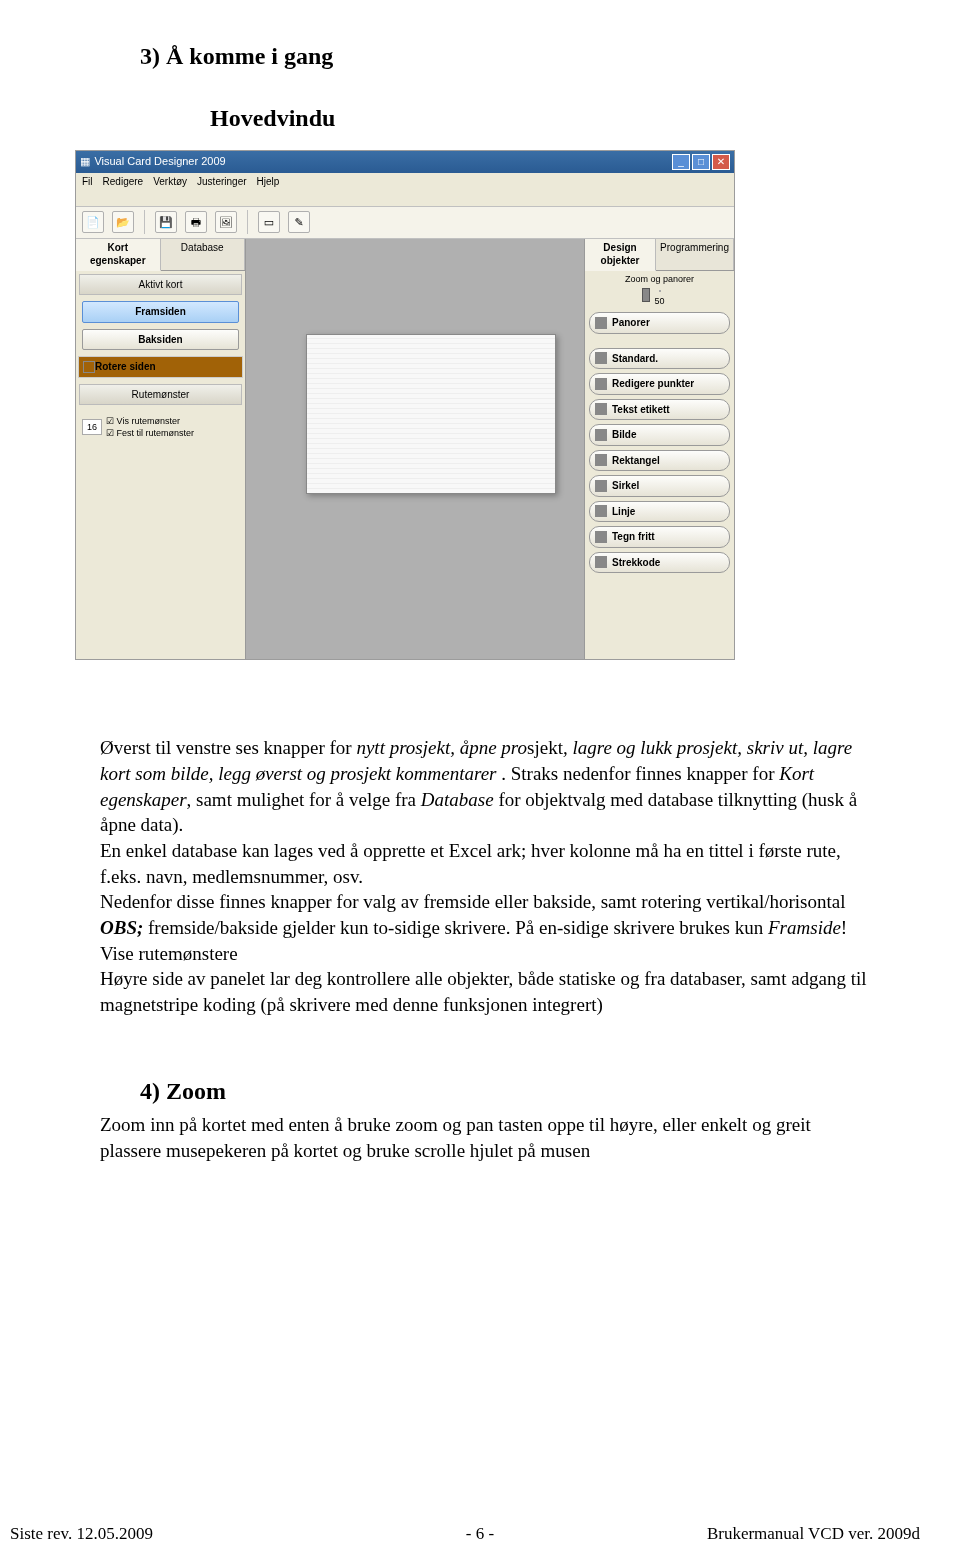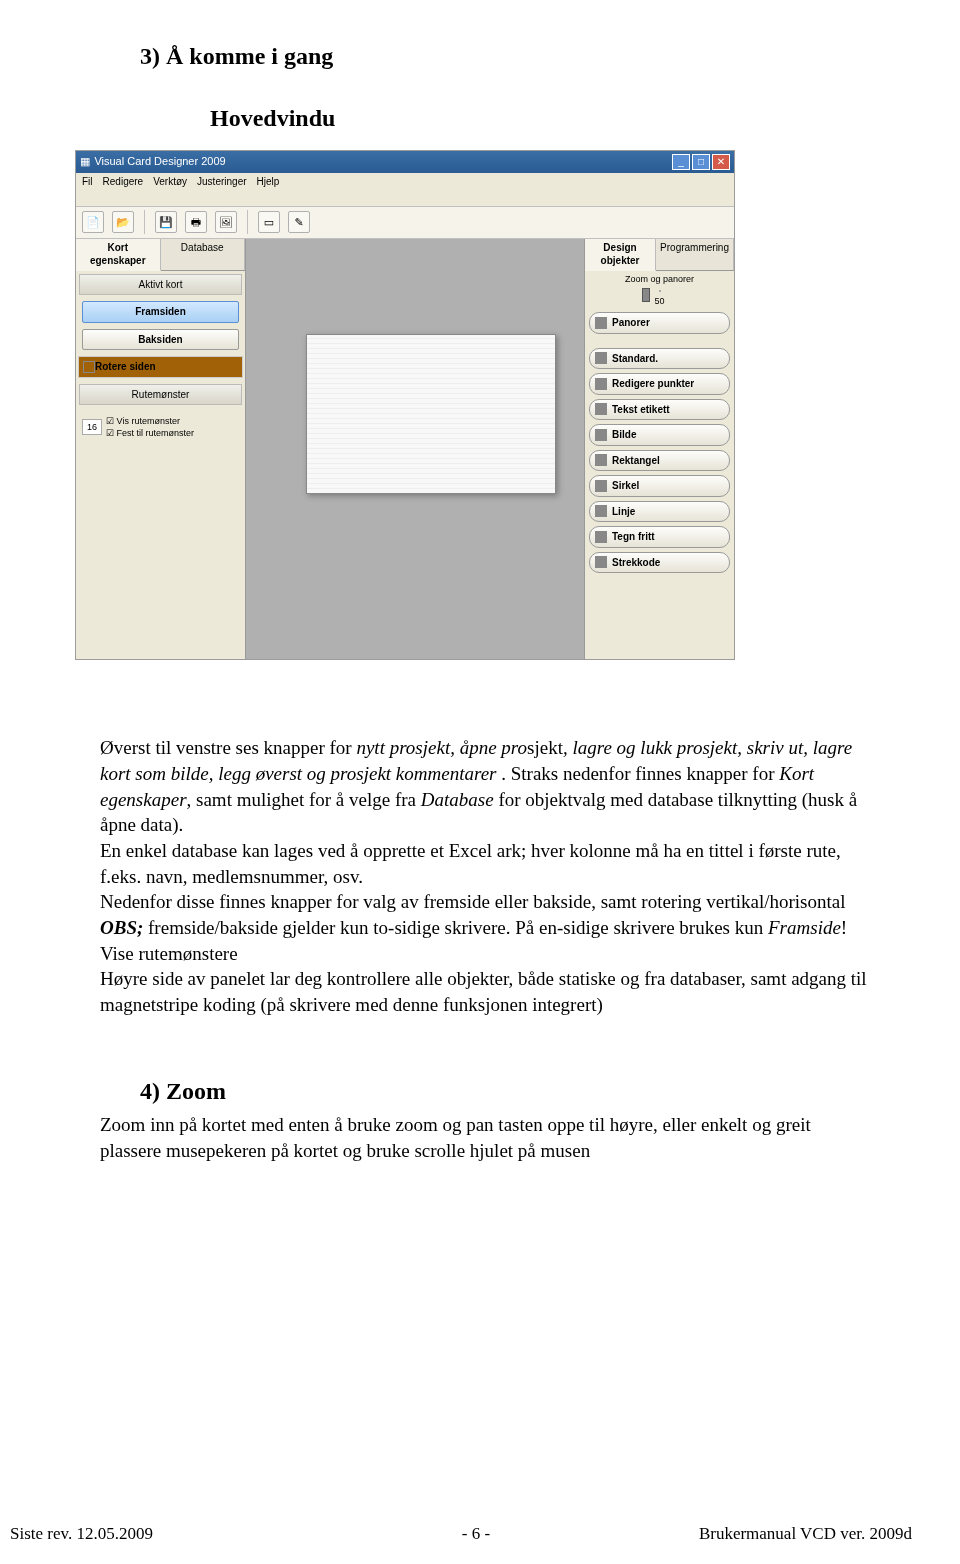--- a/index.html
+++ b/index.html
@@ -201,21 +201,21 @@
   .body-text {
     margin: 0 15px 0 25px;
   }
   .body-text p { margin-bottom: 0; }
   .italic { font-style: italic; }
   .bolditalic { font-style: italic; font-weight: bold; }
   .footer {
     position: absolute;
     bottom: 18px;
     left: 0;
-    right: 8px;
+    right: 0;
     font-size: 17px;
     padding: 0 25px;
   }
   .footer .l { position:absolute; left:10px; }
   .footer .c { text-align: center; }
   .footer .r { position:absolute; right:40px; top:0;}
   .sec4 {
     margin-top: 58px;
     margin-left: 25px;
   }

